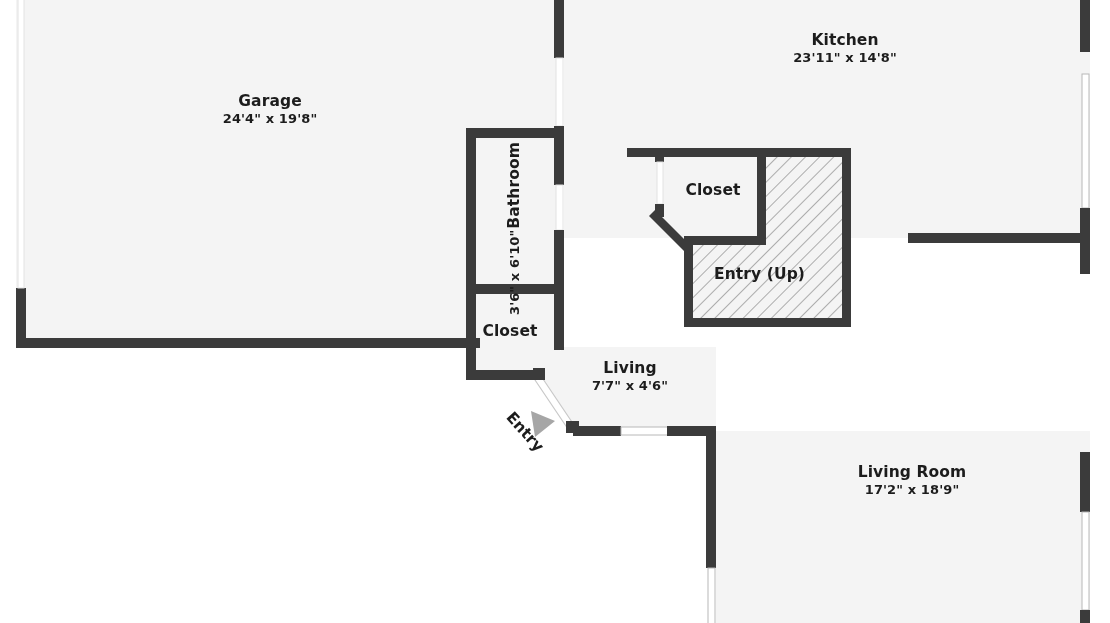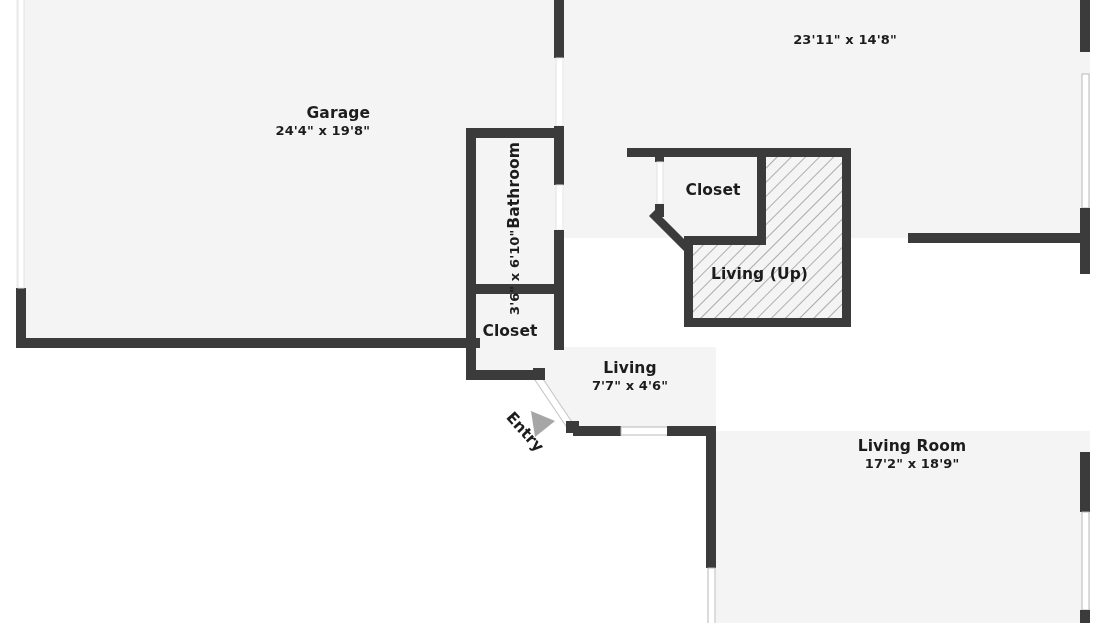--- a/index.html
+++ b/index.html
@@ -101,53 +101,54 @@
     <rect x="708" y="568" width="7" height="65" fill="#ffffff" stroke="#b8b8b8" stroke-width="1"></rect>
 
     <rect x="1080" y="452" width="10" height="60"></rect>
     <rect x="1082" y="512" width="7" height="98" fill="#ffffff" stroke="#b8b8b8" stroke-width="1"></rect>
     <rect x="1080" y="610" width="10" height="23"></rect>
   </g>
 
   <polygon id="entry-arrow" points="531,411 555,421 535,437" fill="#a6a6a6"></polygon>
 </svg>
 
-<div class="lbl" style="left:170px;top:104px;width:200px;text-align:right;">
+<div class="lbl" style="left:170px;top:92px;width:200px;">
   <div class="nm">Garage</div>
   <div class="dim">24'4" x 19'8"</div>
 </div>
 
 <div class="lbl" style="left:745px;top:31px;width:200px;">
+  <div class="nm">Kitchen</div>
   <div class="dim">23'11" x 14'8"</div>
 </div>
 
 <div class="lbl rot-v" style="left:449px;top:198px;width:130px;">
   <div class="vstack">
     <div class="nm">Bathroom</div>
     <div class="dim">3'6" x 6'10"</div>
   </div>
 </div>
 
 <div class="lbl" style="left:445px;top:322px;width:130px;">
   <div class="nm">Closet</div>
 </div>
 
 <div class="lbl" style="left:648px;top:181px;width:130px;">
   <div class="nm">Closet</div>
 </div>
 
 <div class="lbl" style="left:672px;top:265px;width:175px;">
-  <div class="nm">Living (Up)</div>
+  <div class="nm">Entry (Up)</div>
 </div>
 
 <div class="lbl" style="left:530px;top:359px;width:200px;">
   <div class="nm">Living</div>
   <div class="dim">7'7" x 4'6"</div>
 </div>
 
-<div class="lbl" style="left:812px;top:437px;width:200px;">
+<div class="lbl" style="left:812px;top:463px;width:200px;">
   <div class="nm">Living Room</div>
   <div class="dim">17'2" x 18'9"</div>
 </div>
 
 <div class="lbl rot-d" style="left:460px;top:423px;width:130px;">
   <div class="nm">Entry</div>
 </div>
 
 </body></html>

